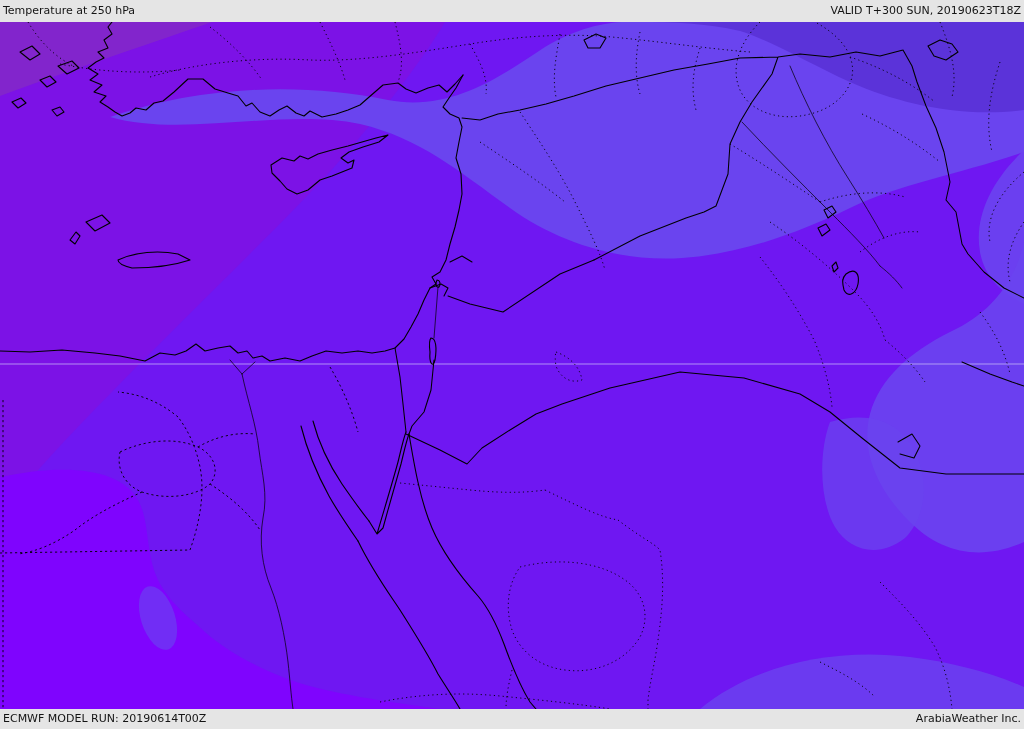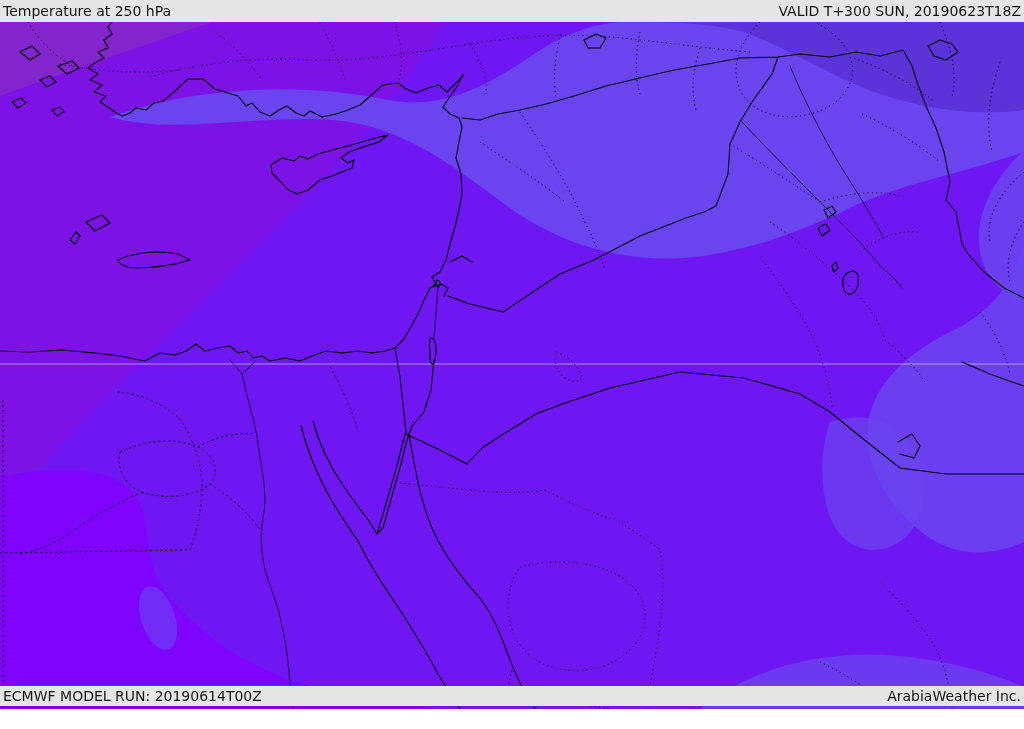--- a/index.html
+++ b/index.html
@@ -2,24 +2,24 @@
 <html><head>
 <meta charset="utf-8">
 <style>
   html,body{margin:0;padding:0;background:#ffffff;}
   .frame{
     position:relative;width:1024px;height:729px;overflow:hidden;
     font-family:"DejaVu Sans","Liberation Sans",sans-serif;
   }
   .bar{
     position:absolute;left:0;width:1024px;background:#e5e5e5;color:#141414;
-    font-size:14px;line-height:22px;white-space:nowrap;
+    font-size:11px;line-height:22px;white-space:nowrap;
   }
   .bar.top{top:0;height:22px;}
-  .bar.bottom{top:686px;height:20px;line-height:20px;text-align:center;}
+  .bar.bottom{top:709px;height:20px;line-height:20px;text-align:center;}
   .bar .left{position:absolute;left:3px;top:0;}
   .bar .right{position:absolute;right:3px;top:0;}
   .mapwrap{position:absolute;top:22px;left:0;width:1024px;height:687px;}
   svg{display:block;}
   .coast{fill:none;stroke:#000;stroke-width:1.1;stroke-linejoin:round;stroke-linecap:round;}
   .border{fill:none;stroke:#000;stroke-width:1.05;stroke-linejoin:round;stroke-linecap:round;}
   .river{fill:none;stroke:#000;stroke-width:0.7;stroke-linecap:round;}
   .admin{fill:none;stroke:#000;stroke-width:1;stroke-dasharray:1.2,3.2;opacity:.9;}
   .admin2{fill:none;stroke:#000;stroke-width:1;stroke-dasharray:2.2,2.8;opacity:.9;}
 </style>

